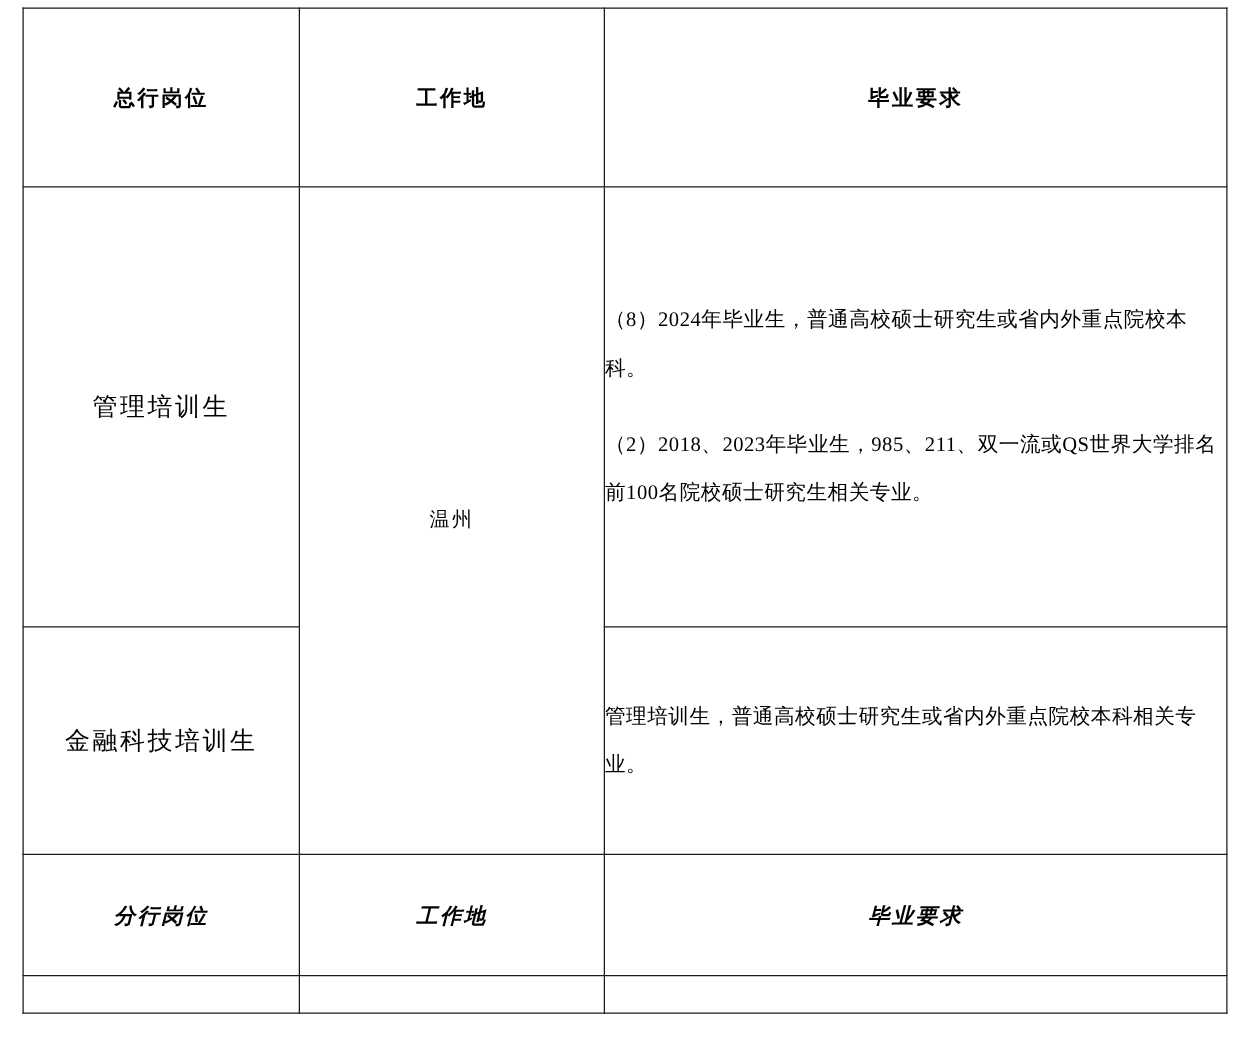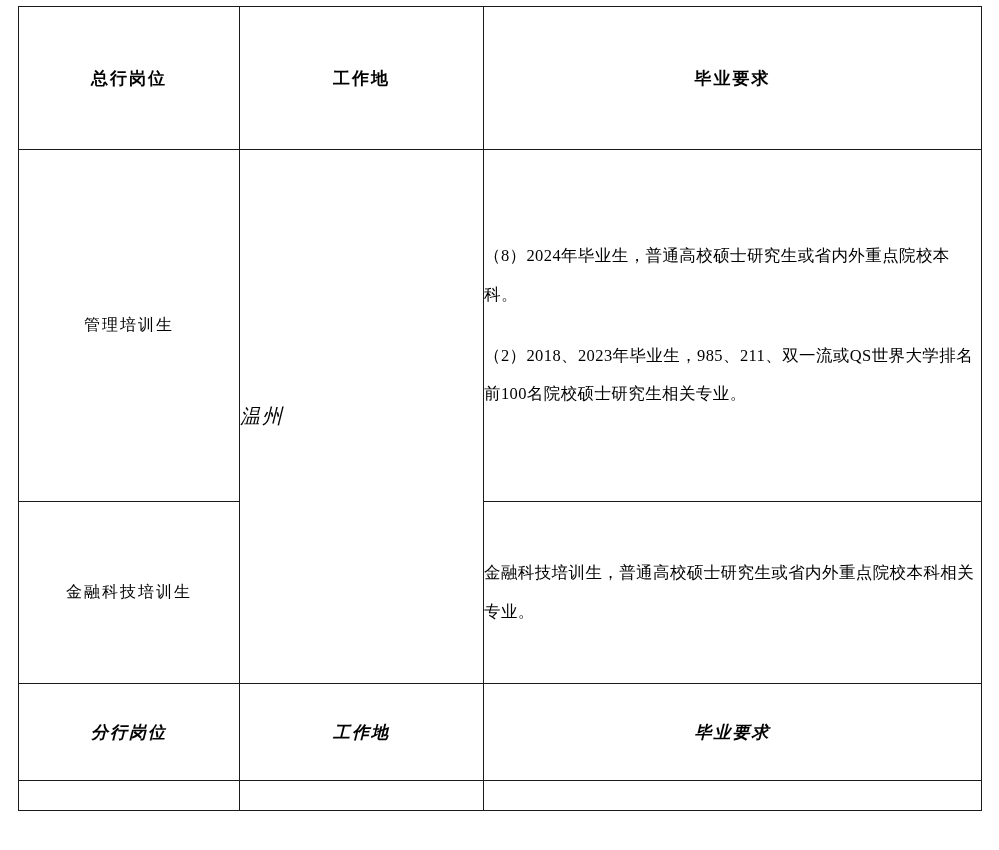--- a/index.html
+++ b/index.html
@@ -41,43 +41,43 @@
     font-size: 17px;
     letter-spacing: 2px;
     height: 142px;
   }
   .hdr-cell.short {
     height: 96px;
     font-style: italic;
   }
   .center-cell {
     text-align: center;
-    font-size: 16px;
+    font-size: 20px;
     letter-spacing: 2px;
   }
   .req-cell {
     padding: 18px 22px 18px 20px;
     font-size: 16.5px;
     line-height: 2.35;
     text-align: left;
     letter-spacing: 0.4px;
   }
   .req-cell p {
     margin: 0;
   }
   .req-cell p + p {
     margin-top: 22px;
   }
   .row-mgmt { height: 352px; }
   .row-fin  { height: 182px; }
   .row-tail { height: 30px; }
   .merged-loc {
-    font-size: 20px;
+    text-align: center;
+    font-size: 16px;
     letter-spacing: 2px;
-    font-style: italic;
   }
 </style>
 </head>
 <body>
 
 <div class="page">
   <table class="job-table">
     <colgroup>
       <col class="c1">
       <col class="c2">
@@ -93,21 +93,21 @@
         <td class="center-cell">管理培训生</td>
         <td class="merged-loc" rowspan="2">温州</td>
         <td class="req-cell">
           <p>（8）2024年毕业生，普通高校硕士研究生或省内外重点院校本科。</p>
           <p>（2）2018、2023年毕业生，985、211、双一流或QS世界大学排名前100名院校硕士研究生相关专业。</p>
         </td>
       </tr>
       <tr class="row-fin">
         <td class="center-cell">金融科技培训生</td>
         <td class="req-cell">
-          <p>金融科技培训生，普通高校硕士研究生或省内外重点院校本科相关专业。</p>
+          <p>管理培训生，普通高校硕士研究生或省内外重点院校本科相关专业。</p>
         </td>
       </tr>
       <tr>
         <td class="hdr-cell short">分行岗位</td>
         <td class="hdr-cell short">工作地</td>
         <td class="hdr-cell short">毕业要求</td>
       </tr>
       <tr class="row-tail">
         <td></td>
         <td></td>

